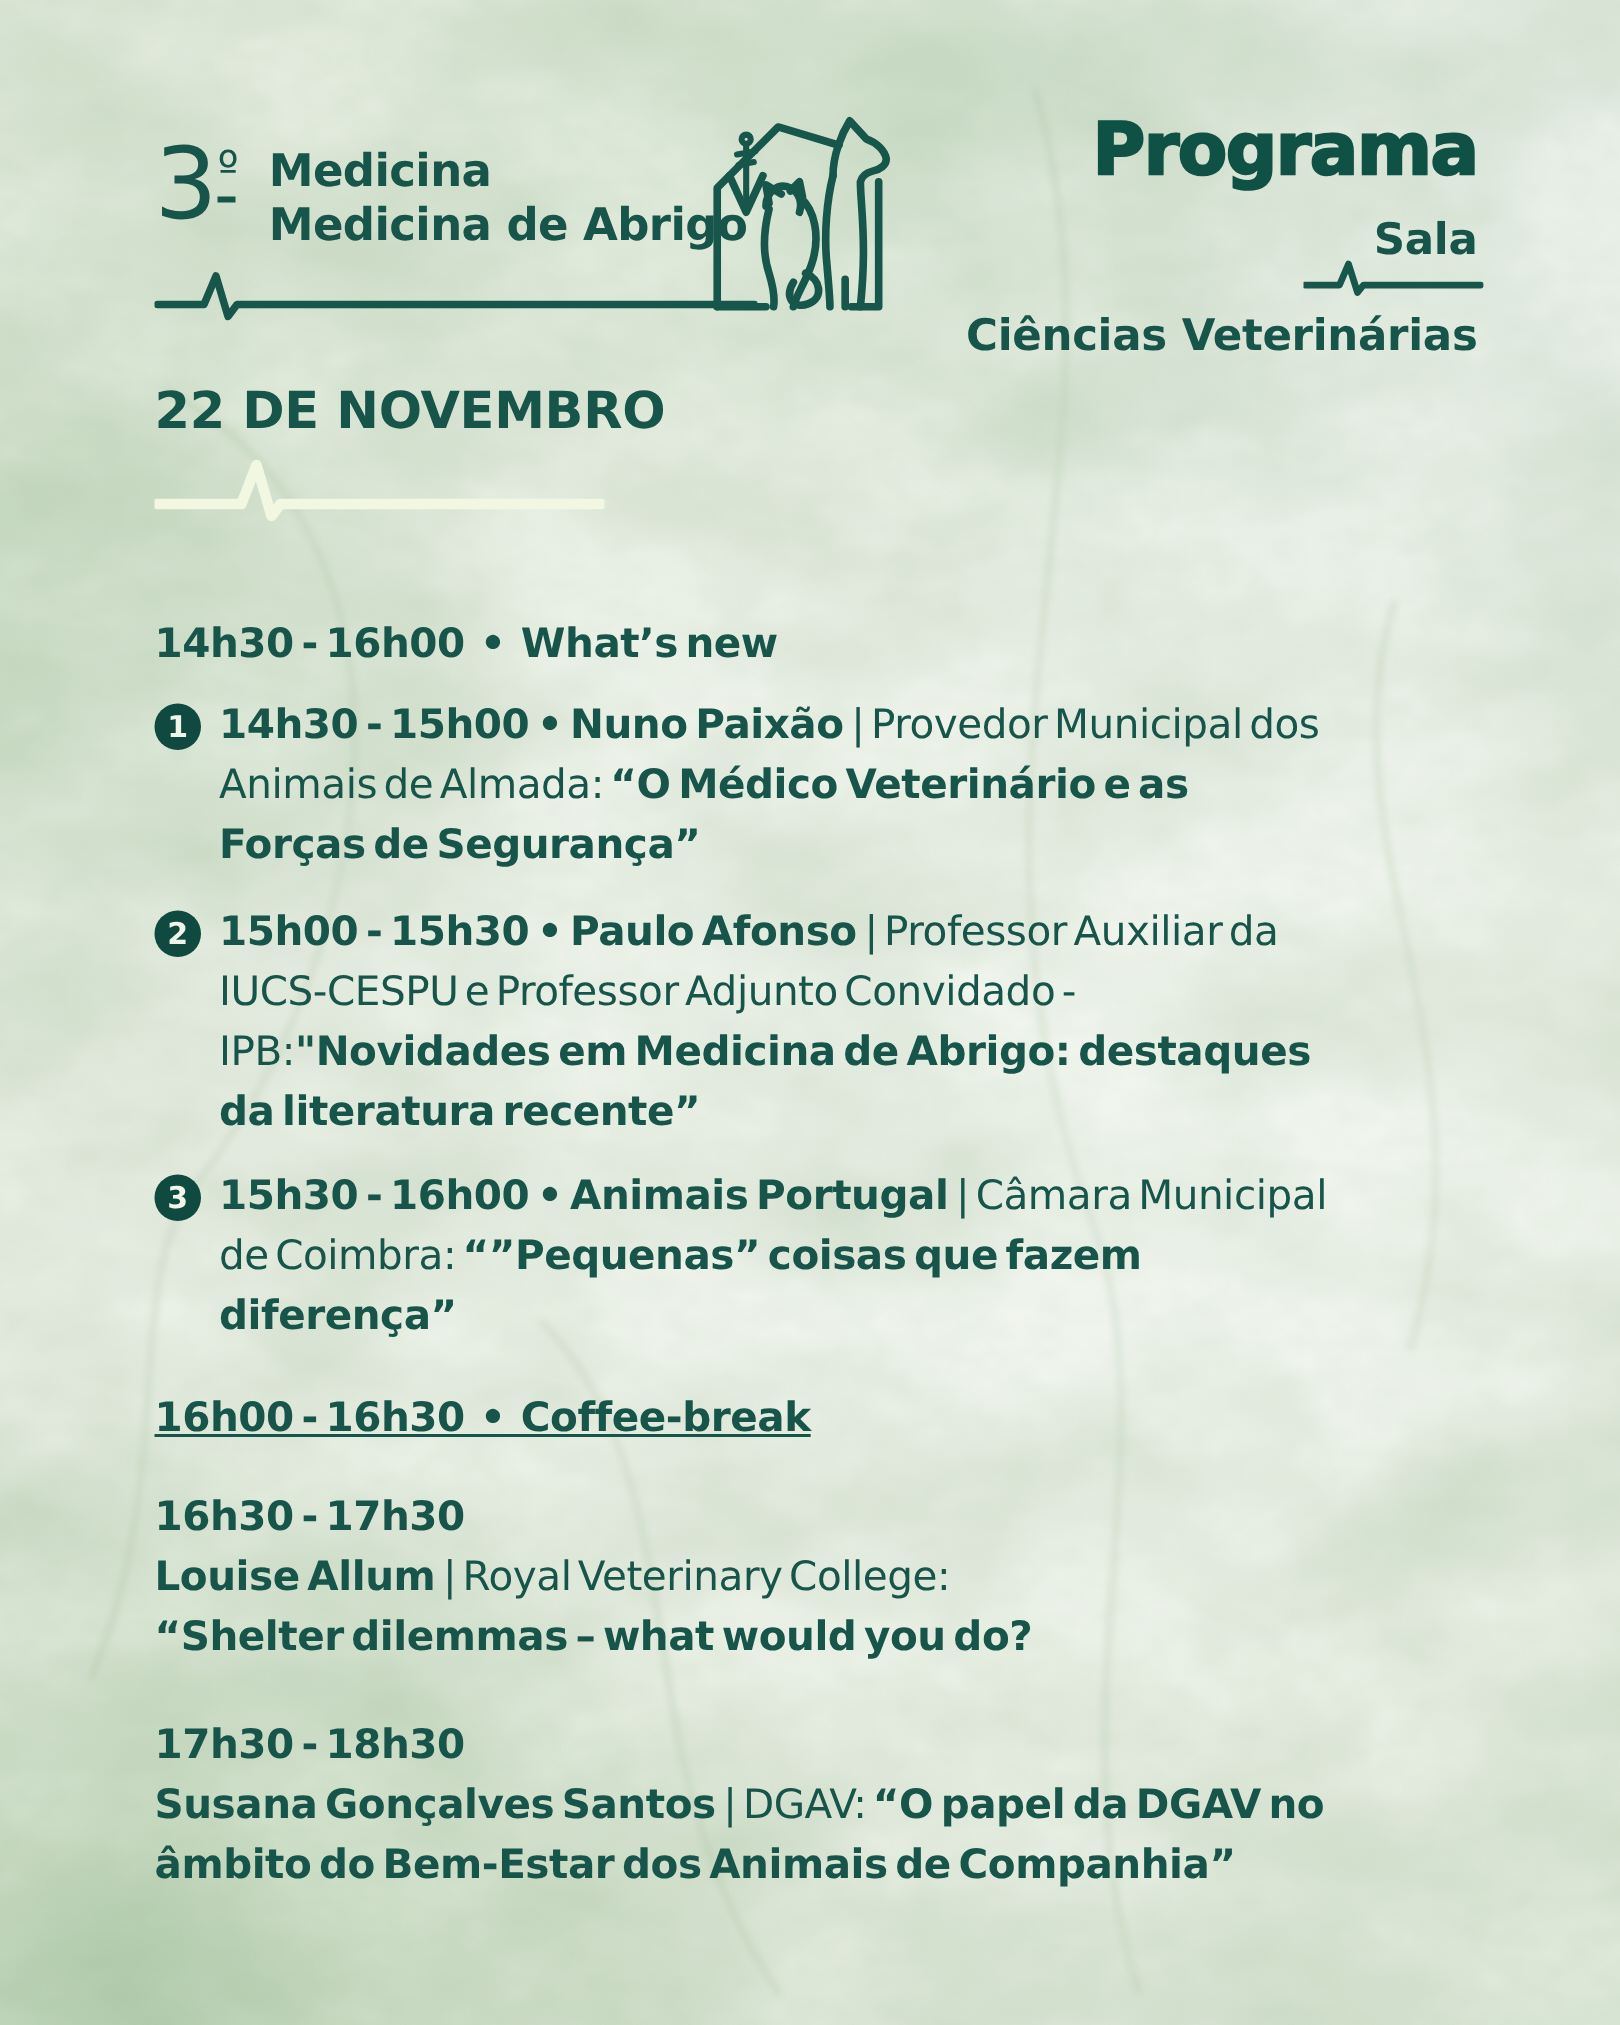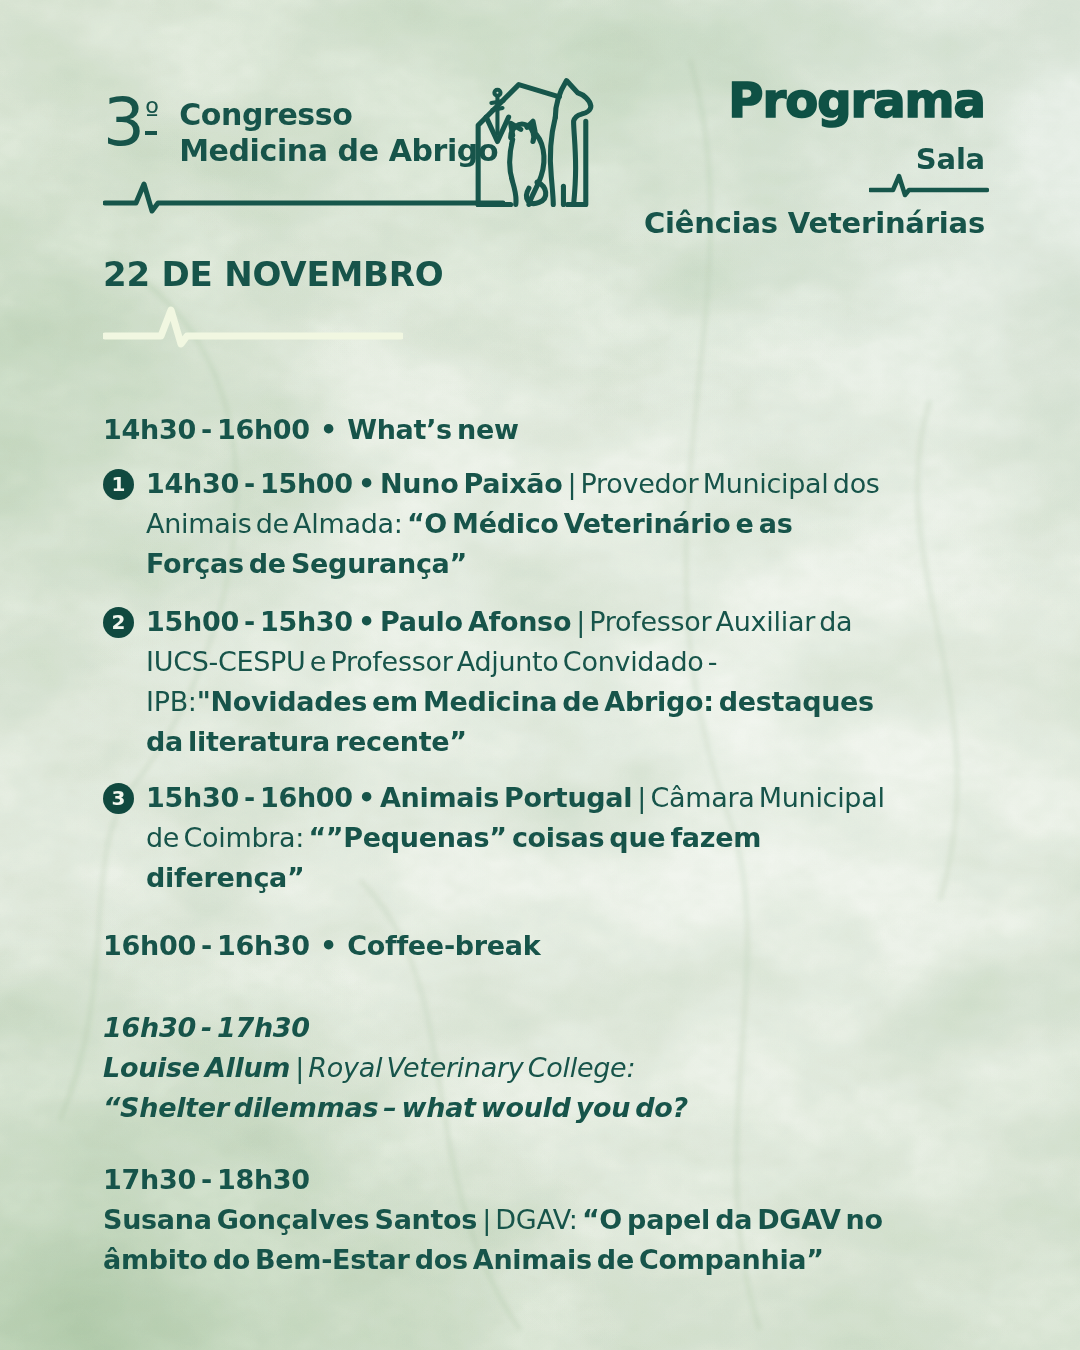--- a/index.html
+++ b/index.html
@@ -46,22 +46,22 @@
   .session-text{margin:0;font-size:27px;line-height:40px;letter-spacing:-.3px;word-spacing:-4px;white-space:pre-wrap;max-width:800px;}
   .session.numbered .session-text{max-width:745px;}
   .session .b{font-weight:bold;}
   .session .l{font-weight:normal;}
   .badge{flex:0 0 auto;width:31px;height:31px;margin-top:5px;margin-right:12px;border-radius:50%;
          background:#10493f;color:#f0f5ec;font-size:20px;font-weight:bold;line-height:31px;text-align:center;}
   .session:nth-child(1){margin-bottom:14px;}
   .session:nth-child(2){margin-bottom:18px;}
   .session:nth-child(3){margin-bottom:16px;}
   .session:nth-child(4){margin-bottom:28px;}
-  .session:nth-child(5){margin-bottom:42px;}
-  .session:nth-child(6){margin-bottom:32px;font-style:italic;}
+  .session:nth-child(5){margin-bottom:26px;text-decoration:underline;}
+  .session:nth-child(6){margin-bottom:32px;}
   .session:nth-child(7){margin-bottom:42px;}
   svg.lineart{display:block;}
 </style>
 </head>
 <body>
 
 <div class="poster">
 
   <svg class="texture" width="1080" height="1350" aria-hidden="true">
     <defs>
@@ -86,21 +86,21 @@
       <path d="M930,400 C880,560 1000,700 940,900"></path>
     </g>
   </svg>
 
   <div class="layer brand">
     <div class="brand-number">
       <span>3</span>
       <span class="brand-ord">º</span>
     </div>
     <div class="brand-title">
-      <div>Congresso</div>
+      <div>Medicina</div>
       <div>Medicina de Abrigo</div>
     </div>
   </div>
 
   <svg class="layer brand-ekg lineart" viewBox="0 0 402 40" aria-hidden="true">
     <path d="M2,27 L33,27 L41,8 L49,35 L55,27 L400,27" fill="none" stroke="#17564b" stroke-width="5" stroke-linecap="round" stroke-linejoin="round"></path>
   </svg>
 
   <svg class="layer logo-house lineart" viewBox="0 0 130 135" aria-hidden="true">
     <g fill="none" stroke="#17564b" stroke-width="5" stroke-linecap="round" stroke-linejoin="round">

